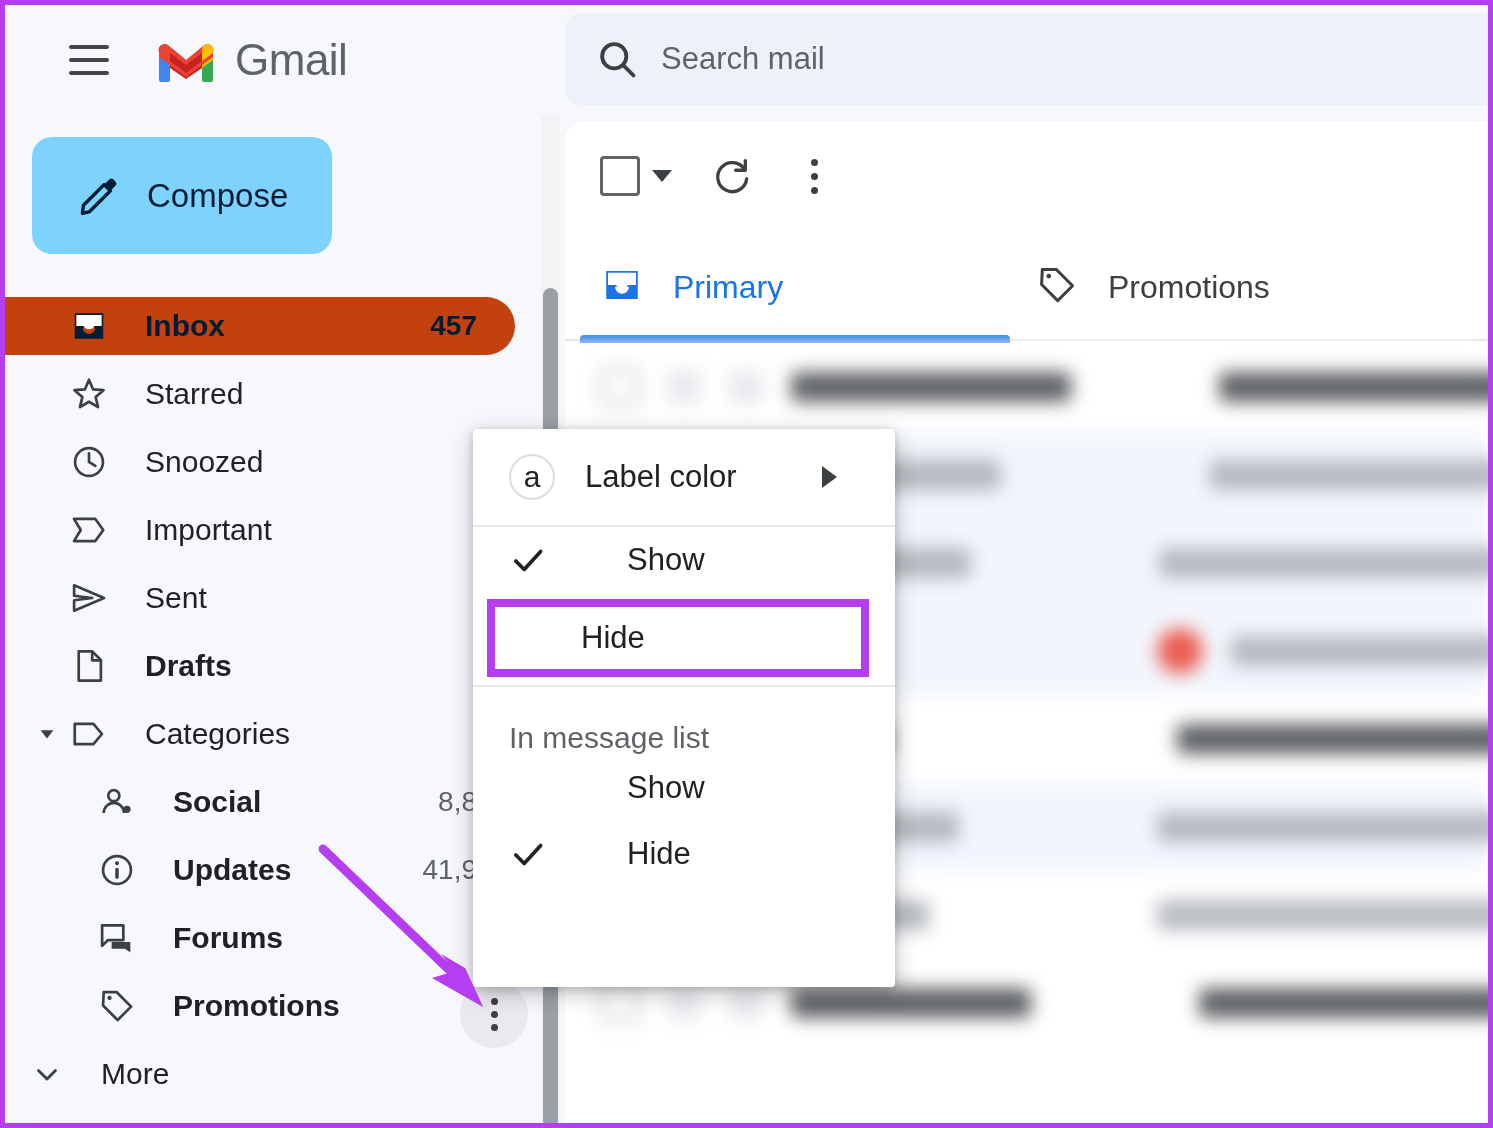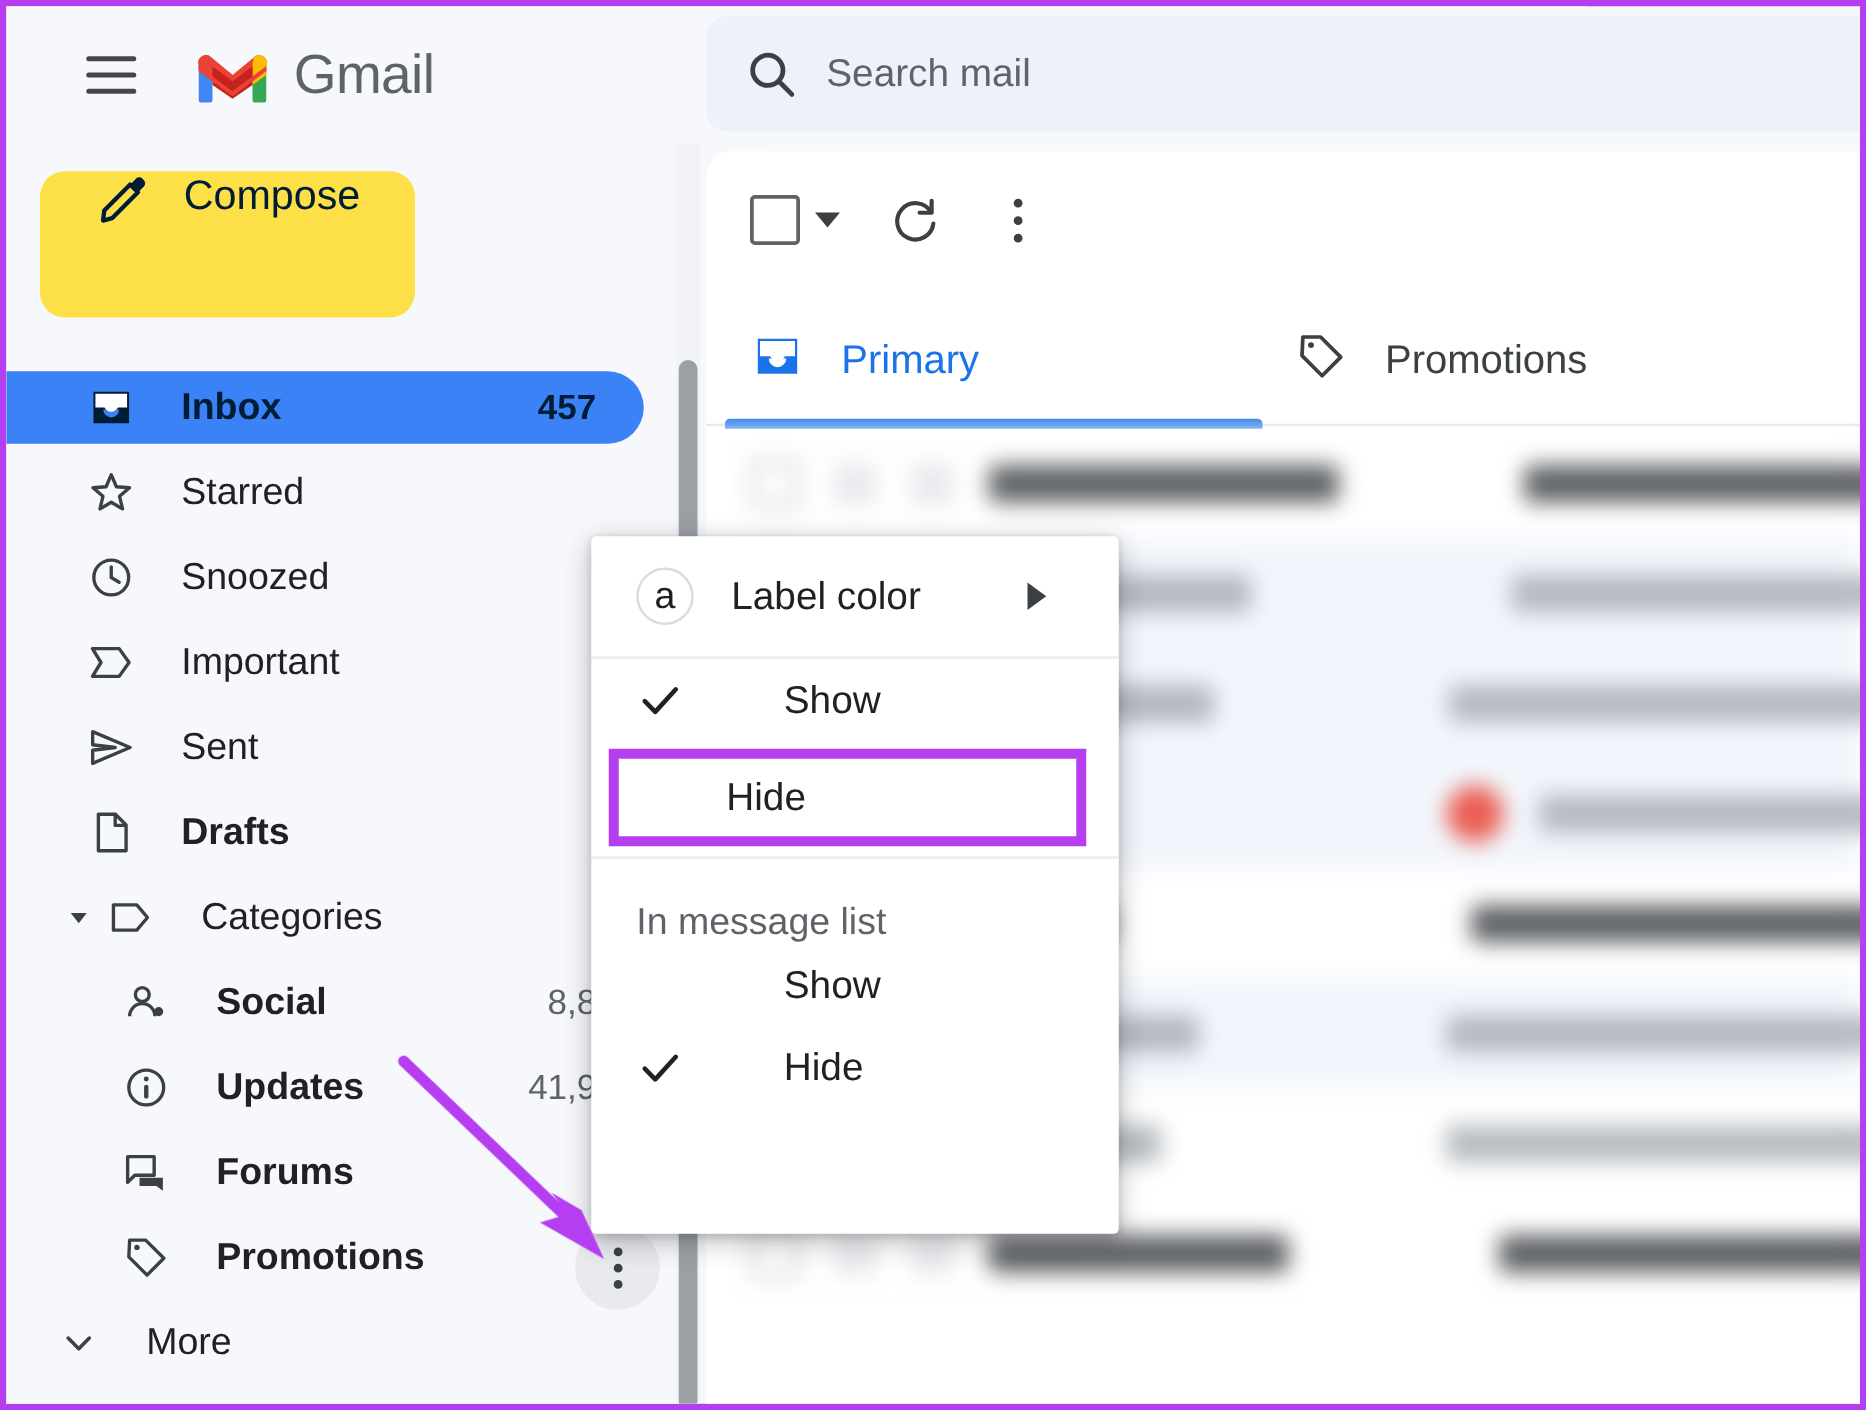--- a/index.html
+++ b/index.html
@@ -53,44 +53,44 @@
 
   
   #sidebar {
     position: absolute; left: 0; top: 110px;
     width: 553px; height: 1013px;
     background: #f6f8fc;
   }
   #compose {
     margin: 22px 0 0 27px;
     width: 300px; height: 117px;
-    background: #fde047; border-radius: 20px;
-    display: flex; align-items: flex-start; gap: 26px; padding-left: 45px;
+    background: #7dd3fc; border-radius: 20px;
+    display: flex; align-items: center; gap: 26px; padding-left: 45px;
     cursor: pointer;
   }
   #compose-label { font-size: 33px; color: #001d35; }
   .nav-list { margin-top: 35px; }
   .nav-item {
     height: 58px; display: flex; align-items: center;
     border-radius: 0 29px 29px 0; padding-left: 62px;
     position: relative; cursor: pointer; margin-bottom: 10px;
     width: 510px;
   }
-  .nav-item.active { background: #3b82f6; margin-top: 43px; }
+  .nav-item.active { background: #c2410c; margin-top: 43px; }
   .nav-icon { width: 44px; display:flex; align-items:center; justify-content:center; }
   .nav-label { font-size: 30px; color: #202124; margin-left: 34px; }
   .nav-item.active .nav-label { font-weight: bold; color: #001d35; }
   .nav-item.bold-label .nav-label { font-weight: bold; }
   .nav-count {
     position: absolute; right: 38px; font-size: 28px; color: #202124;
   }
   .nav-item.active .nav-count { font-weight: bold; color: #001d35; }
   .nav-count.muted { color: #5f6368; font-weight: normal; }
 
-  .cat-row { padding-left: 22px; margin-left: 16px; }
+  .cat-row { padding-left: 22px; }
   .cat-caret { width: 40px; display:flex; align-items:center; justify-content:center; }
   .sub-item { padding-left: 90px; }
   .sub-item .nav-label { }
 
   #dots-btn {
     position: absolute; left: 455px; top: 975px;
     width: 68px; height: 68px; border-radius: 50%;
     background: #e8eaed;
     display: flex; flex-direction: column; align-items: center;
     justify-content: center; gap: 6px; cursor: pointer; z-index: 12;

